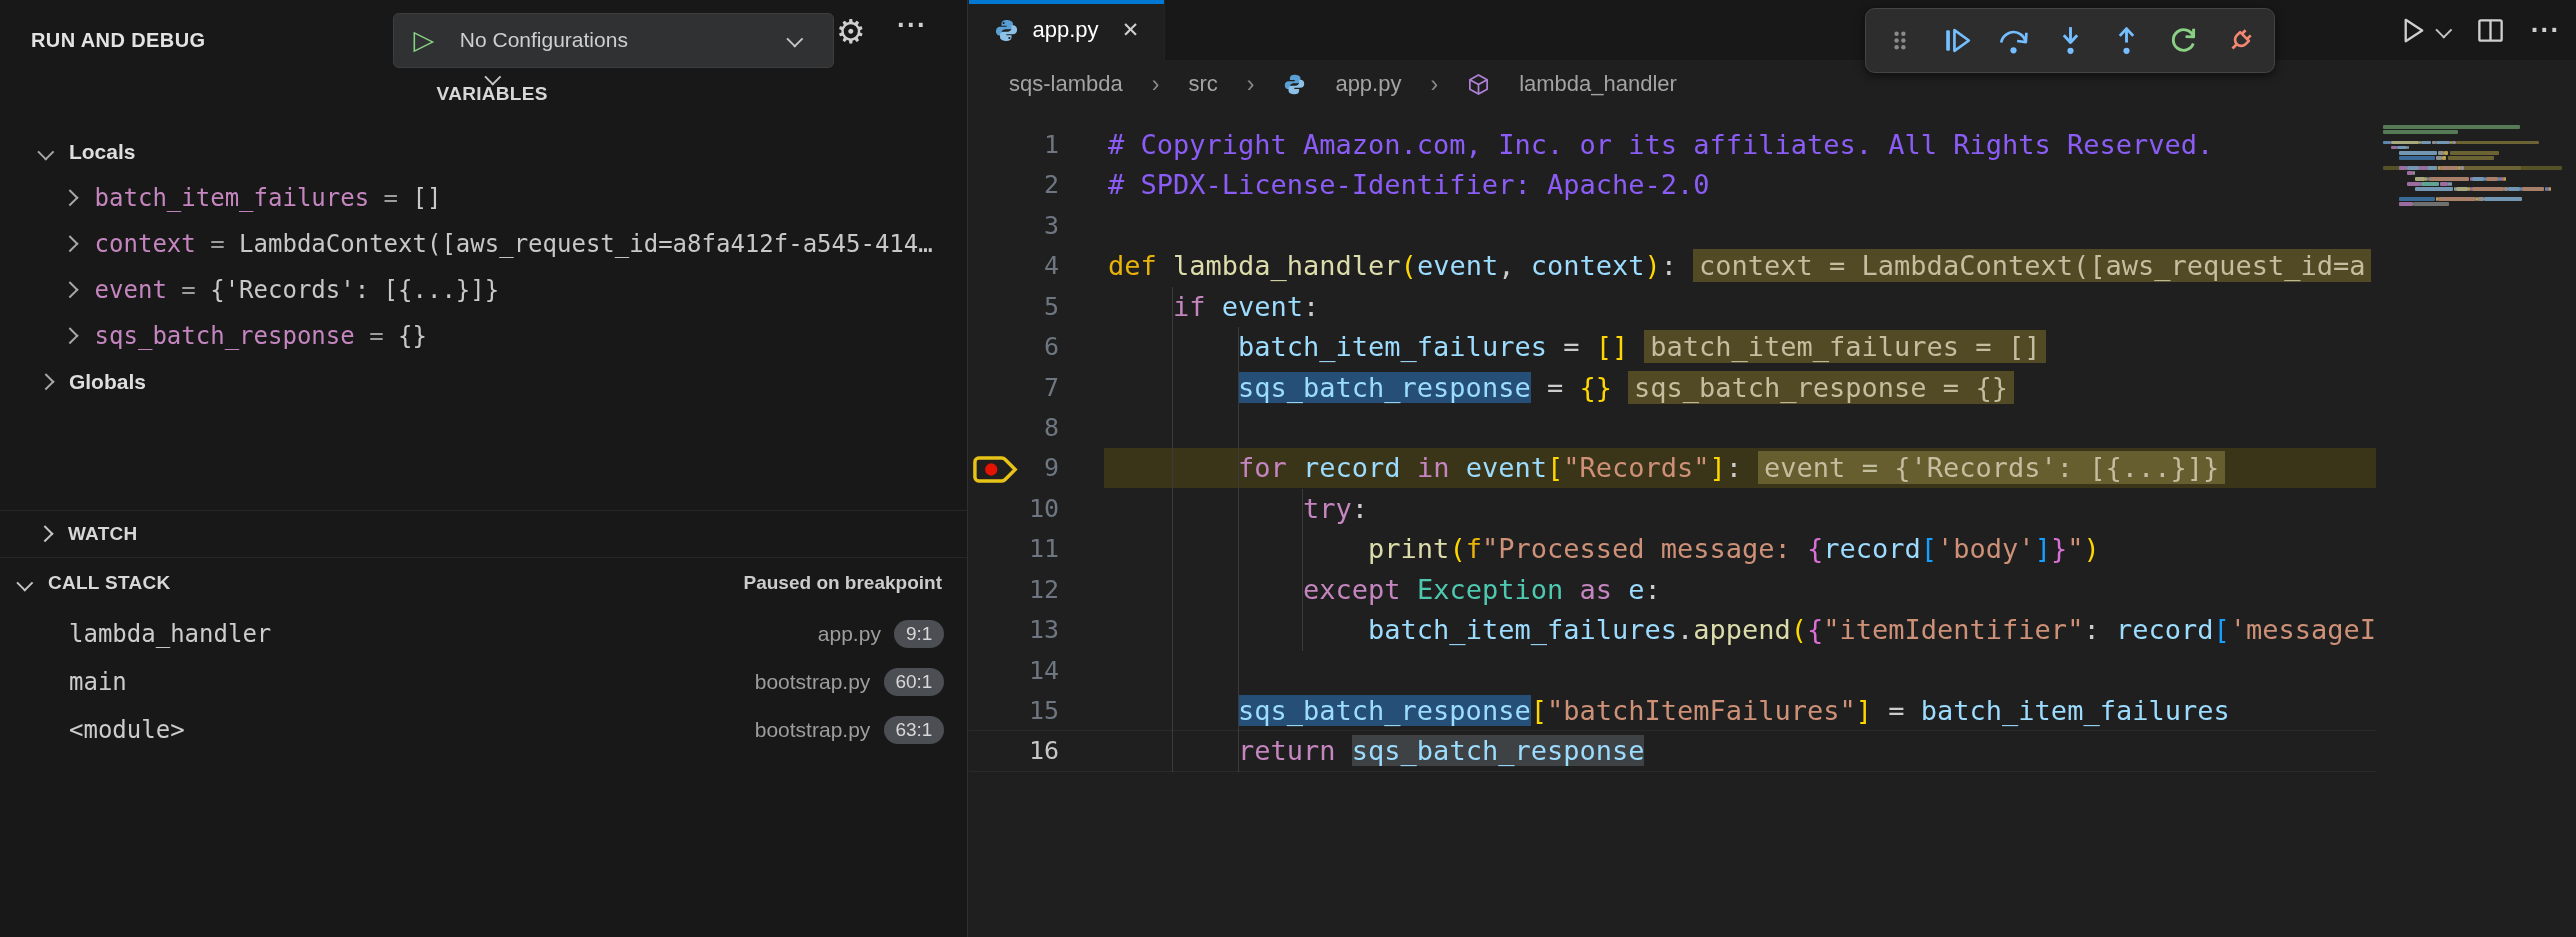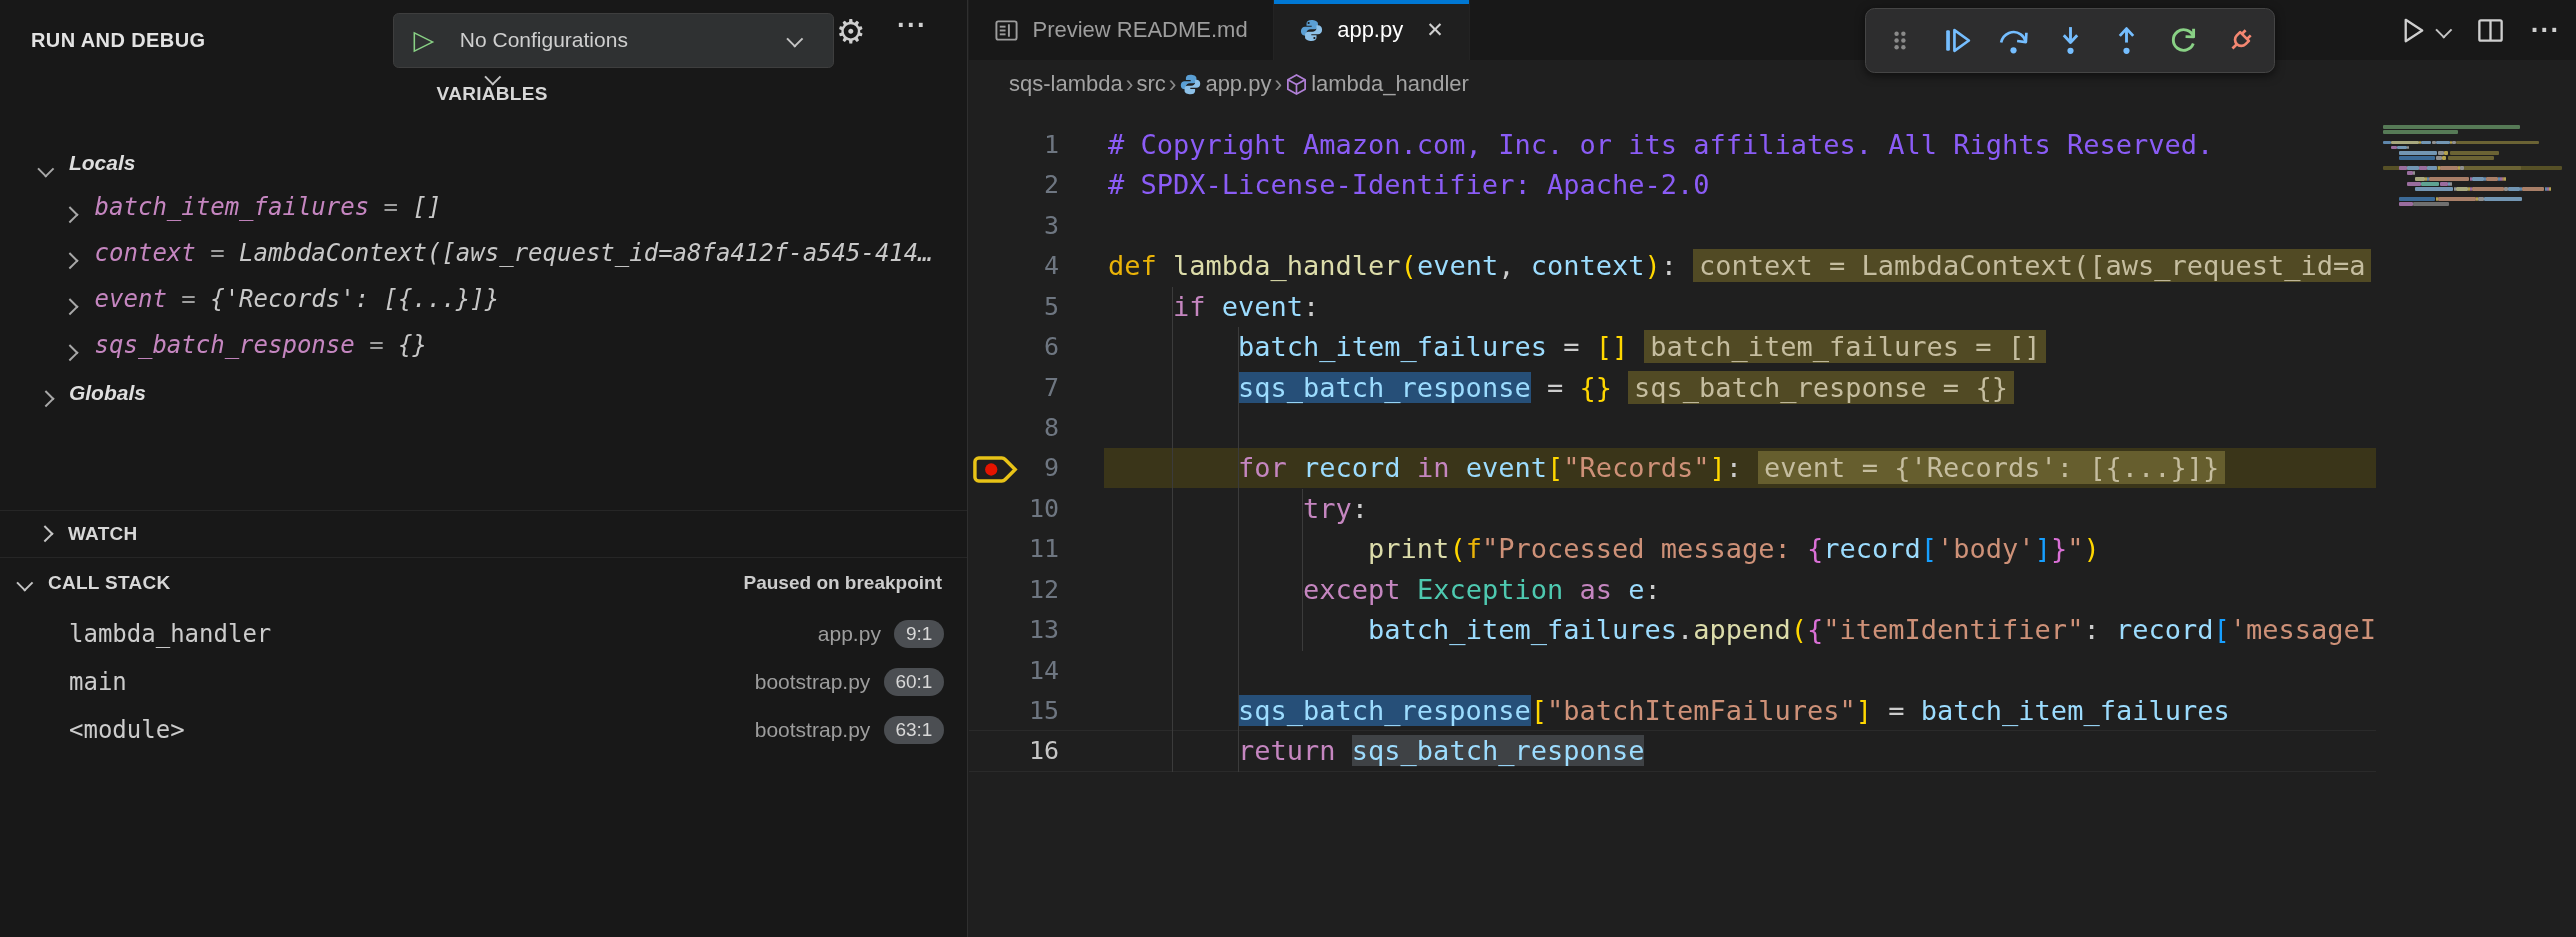--- a/index.html
+++ b/index.html
@@ -30,21 +30,21 @@
   .section-header { position:absolute; left:0; width:100%; display:flex; align-items:center;
                     border-top:1px solid #262626; cursor:pointer; }
   .section-header .chev { margin-left:19px; }
   .section-label { font-size:19px; font-weight:700; color:#d7d7d7; margin-left:17.3px; letter-spacing:0.3px; }
   #variables-header { top:71px; height:44px; border-top:none;flex-direction:column; }
   #watch-header  { top:510px; height:48px; border-bottom:1px solid #262626;padding-left:20px; }
   #stack-header  { top:558px; height:50px; border-top:none; }
   #stack-status  { margin-left:auto; margin-right:25px; font-size:19px; font-weight:700; color:#cccccc; }
 
   #var-rows { position:absolute; top:129px; left:0; width:100%; }
-  .tree-row { height:46px; display:flex; align-items:flex-end; cursor:pointer;font-style:italic; }
+  .tree-row { height:46px; display:flex; align-items:center; cursor:pointer; }
   .tree-row .chev { border-color:#a8a8a8; }
   .scope-label { font-size:21px; font-weight:700; color:#dedede; margin-left:17.3px; }
   .var-text { font-size:24px; margin-left:19px; white-space:pre; }
   .var-name { color:#c586c0; }
   .var-eq   { color:#9d9d9d; }
   .var-val  { color:#c8c8c8; }
 
   #stack-rows { position:absolute; top:610px; left:0; width:100%; }
   .stack-row { height:48px; display:flex; align-items:center; padding:0 23px 0 69px; cursor:pointer; }
   .frame-name { font-size:24px; color:#cccccc; }
@@ -57,21 +57,21 @@
   #tabbar { position:absolute; left:0; top:0; width:100%; height:60px; background:#181818; display:flex; }
   .tab { height:60px; display:flex; align-items:center; padding:0 25px; gap:13.5px;
          font-size:22px; color:#9d9d9d; background:#181818; border-right:1px solid #232323;
          position:relative; cursor:pointer; }
   .tab.active { background:#1f1f1f; color:#ffffff; }
   .tab.active::before { content:""; position:absolute; left:0; top:0; width:100%; height:3.9px; background:#0078d4; }
   .tab-close { font-size:21px; color:#cfcfcf; margin-left:9.6px; cursor:pointer; }
   .tab svg { flex:0 0 auto; }
 
   #breadcrumb { position:absolute; left:0; top:60px; width:100%; height:48px; display:flex;
-                align-items:center; padding-left:40px; gap:3px; font-size:22px; color:#a3a3a3; }
+                align-items:center; padding-left:40px; gap:29px; font-size:22px; color:#a3a3a3; }
   .bc-item { cursor:pointer; }
   .bc-sep { color:#8a8a8a; font-size:23px; }
 
   #debug-toolbar { position:absolute; left:896px; top:7.7px; width:410px; height:65px;
                    background:#2d2d2e; border:1px solid #454545; border-radius:9.6px;
                    box-shadow:0 2.9px 9.6px rgba(0,0,0,.55); display:flex; align-items:center;
                    padding:0 9.6px; gap:9.6px; }
   .dbg-btn { width:48px; height:48px; display:flex; align-items:center; justify-content:center;
              border-radius:5.8px; cursor:pointer; }
   #editor-actions { position:absolute; right:15.4px; top:0; height:60px; display:flex;
@@ -173,30 +173,20 @@
       <div class="stack-row">
         <span class="frame-name mono">&lt;module&gt;</span>
         <span class="frame-file">bootstrap.py</span>
         <span class="frame-pos">63:1</span>
       </div>
     </div>
 </div>
 
 <div id="editor">
   <div id="tabbar">
-    <div class="tab">
-      <svg width="25" height="25" viewBox="0 0 26 26">
-        <rect x="2.5" y="3.5" width="21" height="19" rx="2" fill="none" stroke="#9d9d9d" stroke-width="2"></rect>
-        <line x1="6" y1="9" x2="12" y2="9" stroke="#9d9d9d" stroke-width="2"></line>
-        <line x1="6" y1="13" x2="12" y2="13" stroke="#9d9d9d" stroke-width="2"></line>
-        <line x1="6" y1="17" x2="12" y2="17" stroke="#9d9d9d" stroke-width="2"></line>
-        <line x1="15.5" y1="6.5" x2="15.5" y2="19.5" stroke="#9d9d9d" stroke-width="2"></line>
-      </svg>
-      <span>Preview README.md</span>
-    </div>
     <div class="tab active">
       <svg width="25" height="25" viewBox="0 0 26 26">
         <path d="M13 2c-3.2 0-5.2 1.4-5.2 3.7V8h5.4v1.2H6.3C3.8 9.2 2 11 2 13.9s1.8 4.6 4.3 4.6h1.5v-2.9c0-2.3 1.9-4 4.4-4h4.1c2.1 0 3.4-1.4 3.4-3.4V5.7C19.7 3.4 16.2 2 13 2z" fill="#5a9fd4"></path>
         <path d="M13 24c3.2 0 5.2-1.4 5.2-3.7V18h-5.4v-1.2h6.9c2.5 0 4.3-1.8 4.3-4.7s-1.8-4.6-4.3-4.6h-1.5v2.9c0 2.3-1.9 4-4.4 4H9.7c-2.1 0-3.4 1.4-3.4 3.4v2.5C6.3 22.6 9.8 24 13 24z" fill="#8dc1e8"></path>
         <circle cx="10" cy="5.2" r="1.1" fill="#181818"></circle>
         <circle cx="16" cy="20.8" r="1.1" fill="#181818"></circle>
       </svg>
       <span>app.py</span>
       <span class="tab-close">✕</span>
     </div>

